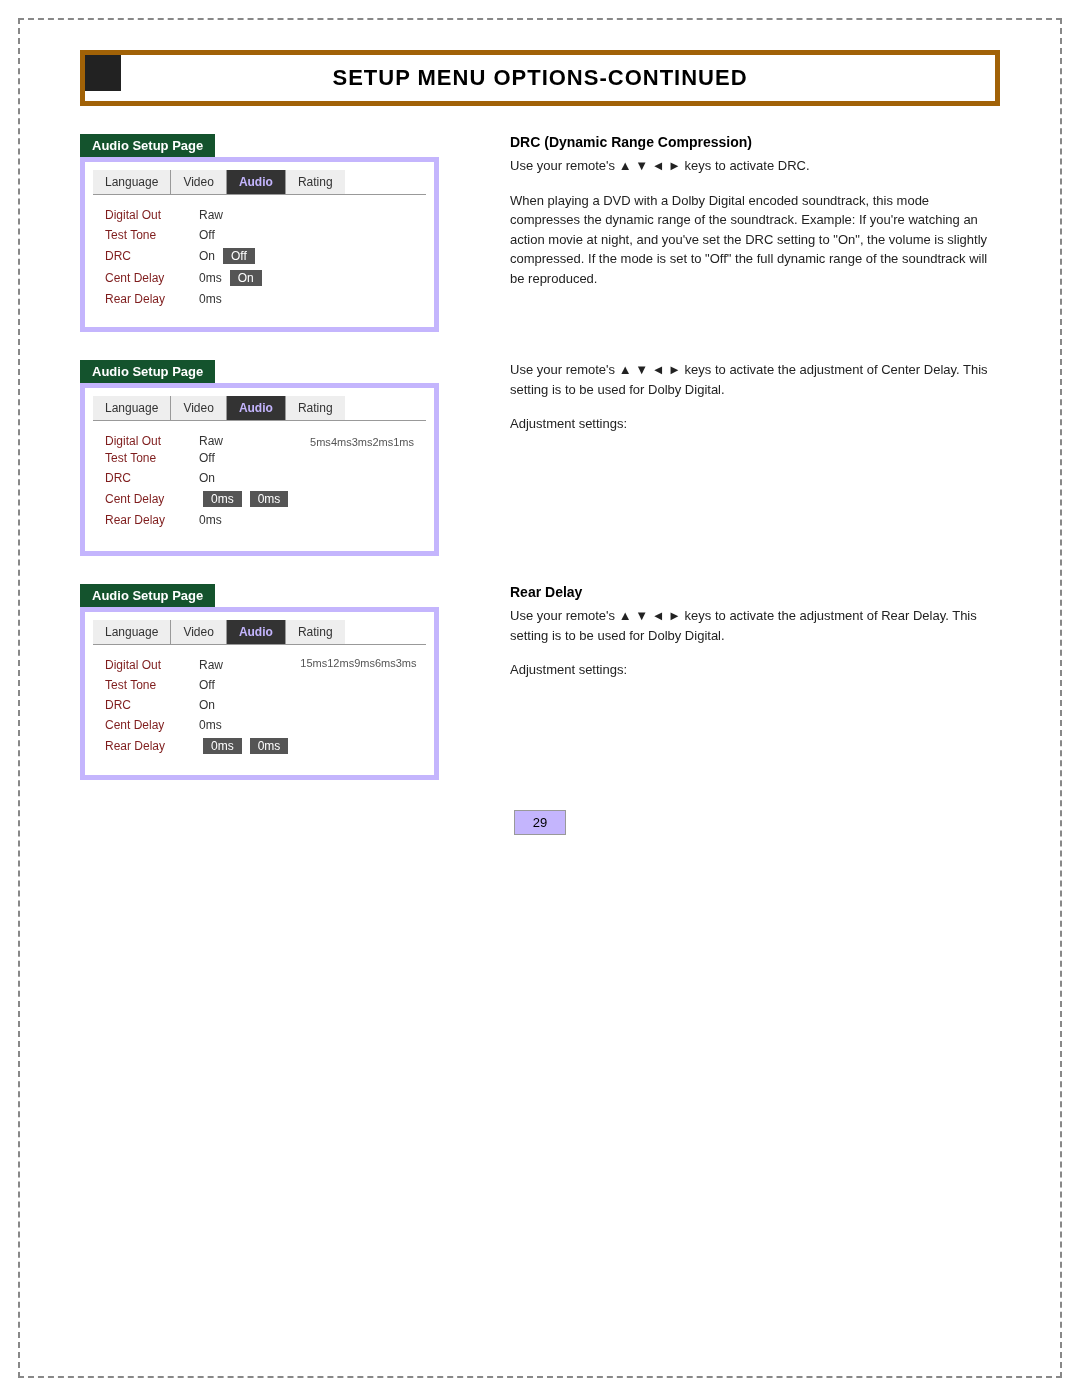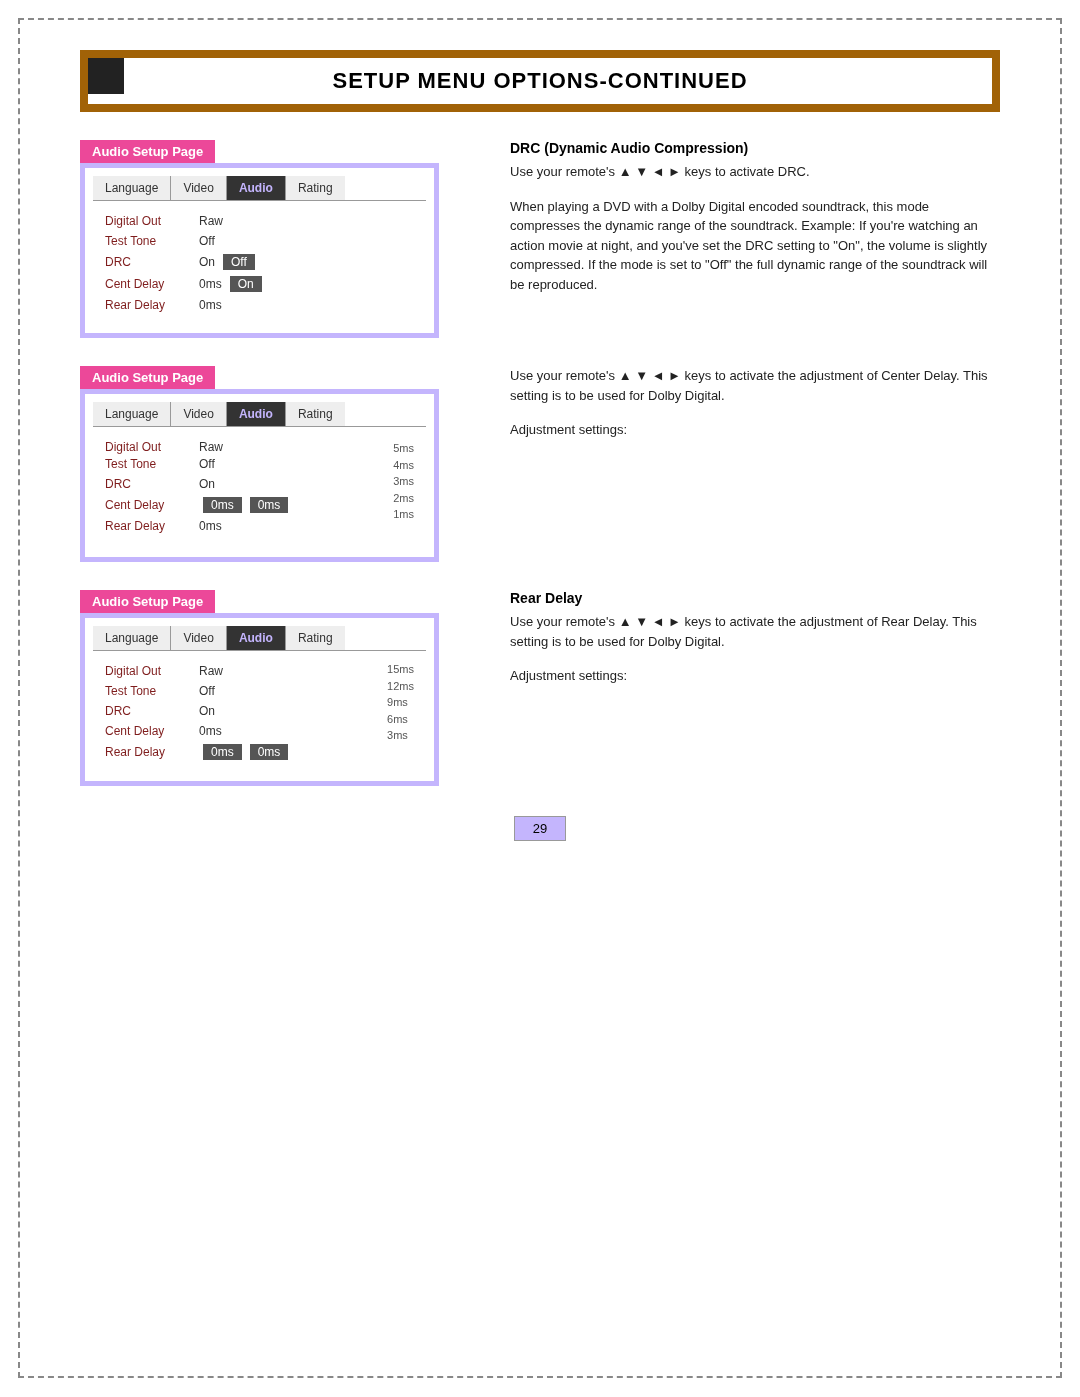--- a/index.html
+++ b/index.html
@@ -15,21 +15,21 @@
     .outer-border {
       border: 2px dashed #888;
       margin: 18px;
       min-height: 1360px;
       position: relative;
       background: #fff;
     }
 
     .page-title-bar {
       background: #fff;
-      border: 8px solid #a16207;
+      border: 5px solid #a16207;
       margin: 30px 60px 0 60px;
       padding: 10px 0;
       text-align: center;
       position: relative;
     }
 
     .black-square {
       background: #222;
       width: 36px;
       height: 36px;
@@ -61,21 +61,21 @@
       flex: 1;
       padding-left: 30px;
     }
 
     
     .section {
       margin-top: 28px;
     }
 
     .section-header {
-      background: #ec4899;
+      background: #14532d;
       color: #fff;
       font-size: 13px;
       font-weight: bold;
       padding: 4px 12px;
       display: inline-block;
       margin-bottom: 0;
     }
 
     .menu-box {
       border: 5px solid #c4b5fd;
@@ -131,21 +131,21 @@
     .highlight-box {
       background: #555;
       color: #fff;
       padding: 1px 8px;
       font-size: 12px;
       margin-left: 8px;
     }
 
     .dropdown-list {
       display: flex;
-      flex-direction: column;
+      flex-direction: row;
       margin-left: 12px;
       font-size: 11px;
       color: #555;
     }
 
     .dropdown-list span {
       line-height: 1.5;
     }
 
     
@@ -227,21 +227,21 @@
             <div class="menu-row">
               <span class="menu-label">Rear Delay</span>
               <span class="menu-value">0ms</span>
             </div>
           </div>
         </div>
       </div>
     </div>
     <div class="right-col">
       <div class="desc-section">
-        <div class="desc-title">DRC (Dynamic Audio Compression)</div>
+        <div class="desc-title">DRC (Dynamic Range Compression)</div>
         <div class="desc-text">Use your remote's ▲ ▼ ◄ ► keys to activate DRC.</div>
         <br>
         <div class="desc-text">When playing a DVD with a Dolby Digital encoded soundtrack, this mode compresses the dynamic range of the soundtrack. Example: If you're watching an action movie at night, and you've set the DRC setting to "On", the volume is slightly compressed.  If the mode is set to "Off" the full dynamic range of the soundtrack will be reproduced.</div>
       </div>
     </div>
   </div>
 
   <div class="content-area">
     <div class="left-col">
       <div class="section">

